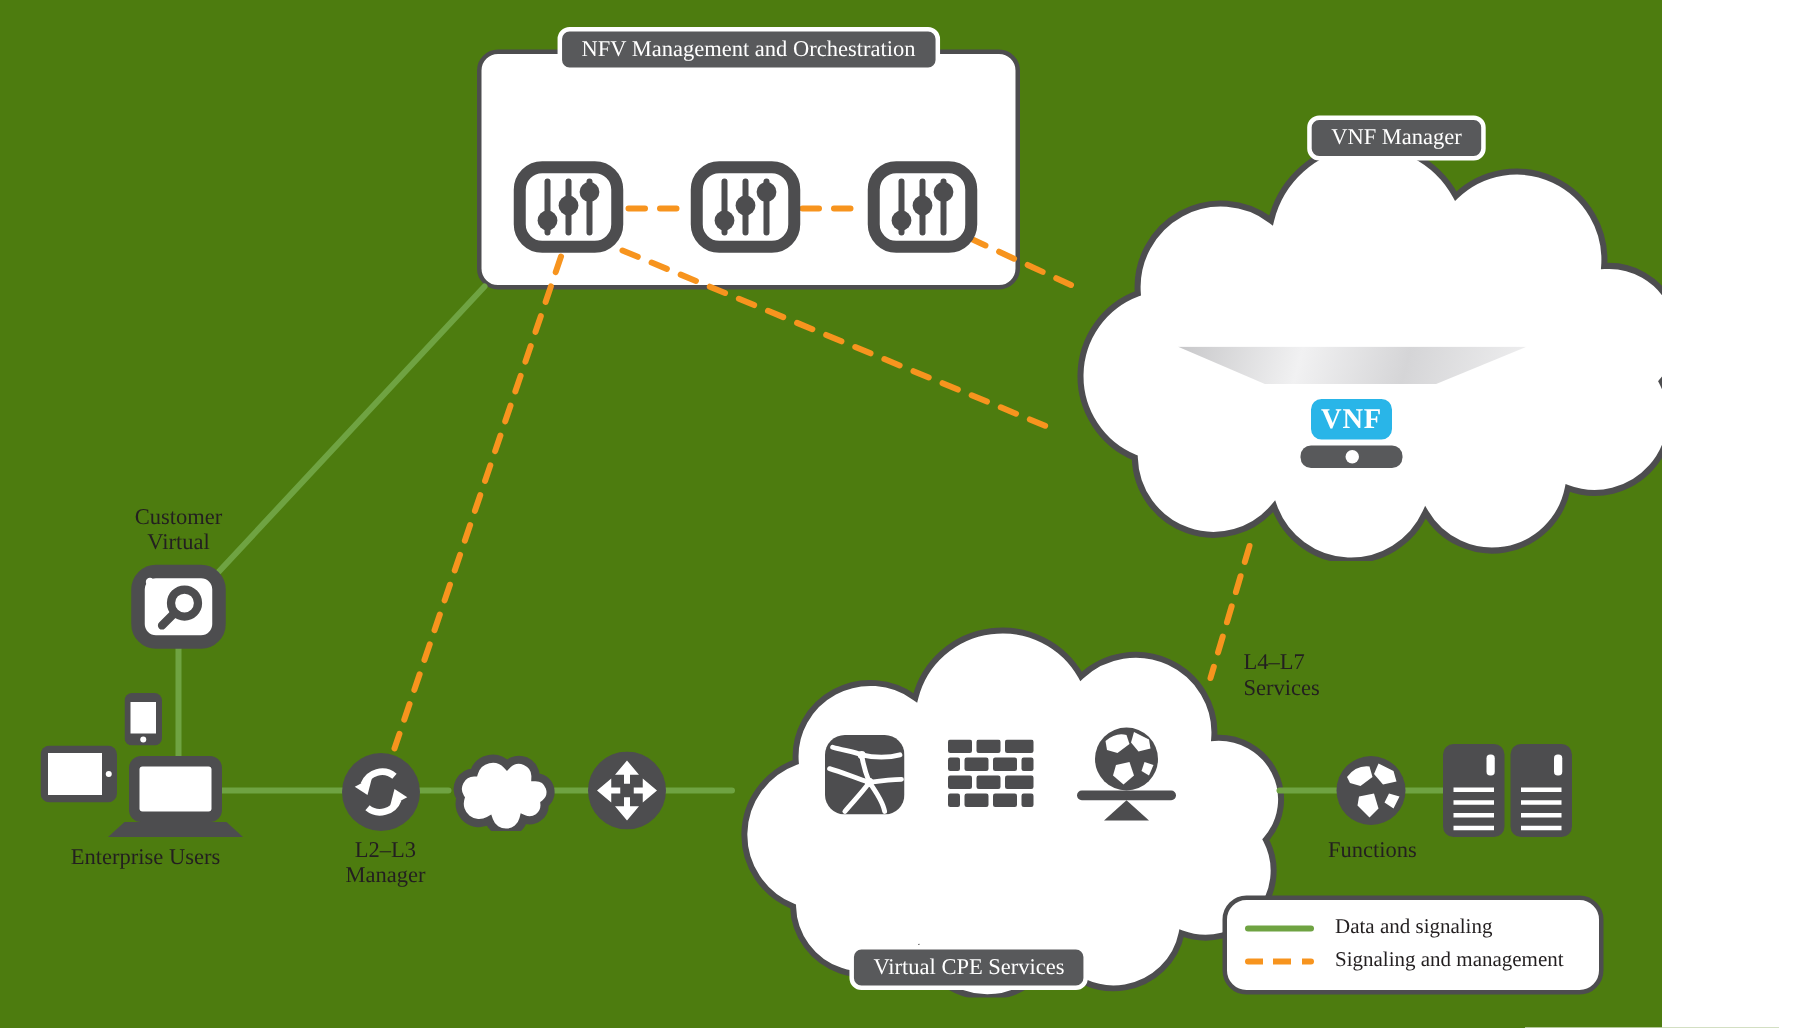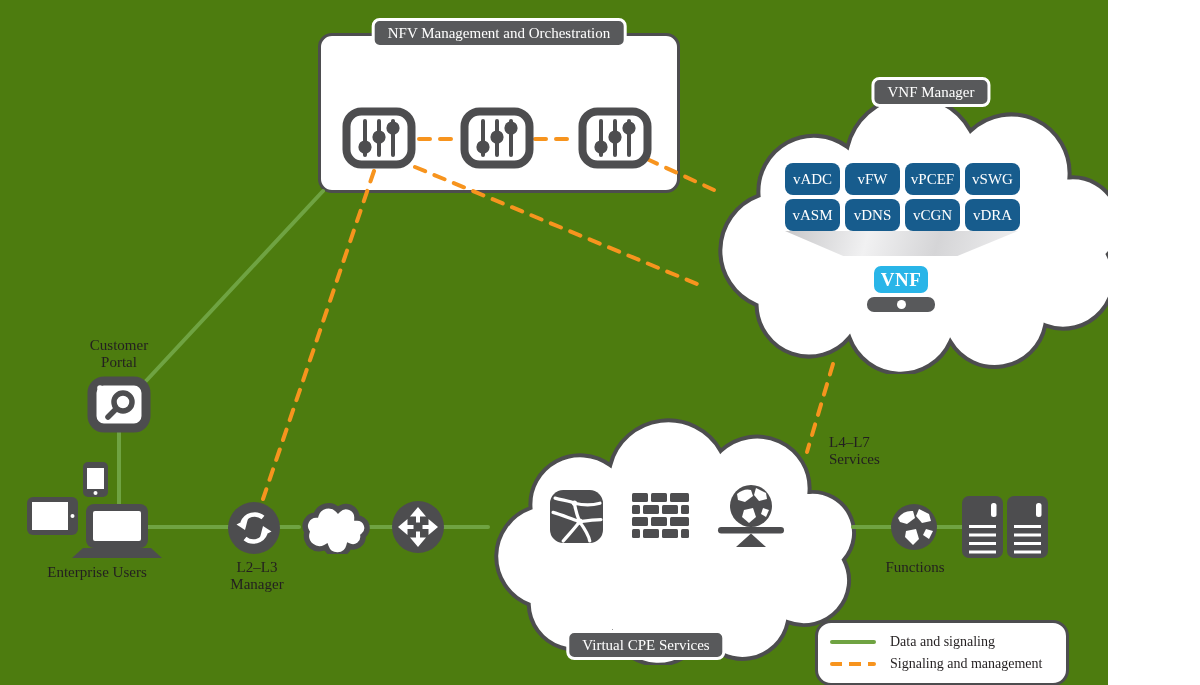--- a/index.html
+++ b/index.html
@@ -22,21 +22,21 @@
   #funnel{position:absolute;left:785px;top:231px;width:233px;height:25px;z-index:3;
           background:linear-gradient(105deg,#c7c7c9 0%,#f1f1f2 35%,#d5d5d7 65%,#efeff0 100%);
           clip-path:polygon(0% 0%,100% 0%,74% 100%,25% 100%);}
   #vnf-badge{position:absolute;left:872px;top:264px;width:58px;height:31px;box-sizing:border-box;
              background:#29B5E8;border:2px solid #fff;border-radius:9px;color:#fff;z-index:4;
              font-size:19px;font-weight:bold;display:flex;align-items:center;justify-content:center;
              letter-spacing:.5px;}
   #vnf-bar{position:absolute;left:867px;top:297px;width:68px;height:15px;background:#58595B;
            border-radius:7px;z-index:4;display:flex;align-items:center;justify-content:center;}
   #vnf-bar .dot{width:9px;height:9px;background:#fff;border-radius:50%;}
-  #legend{position:absolute;left:815px;top:620px;width:254px;height:66px;box-sizing:border-box;
+  #legend{position:absolute;left:815px;top:597px;width:254px;height:66px;box-sizing:border-box;
           background:#fff;border:3px solid #4D4D4F;border-radius:16px;z-index:4;
           display:flex;flex-direction:column;justify-content:center;gap:6px;padding:4px 12px;}
   .legend-row{display:flex;align-items:center;gap:14px;}
   .legend-row .txt{font-size:14px;}
   .sw{width:46px;height:4px;border-radius:2px;flex:0 0 auto;}
   .sw.solid{background:#6FA342;}
   .sw.dashed{background:repeating-linear-gradient(90deg,#F7941E 0 12px,transparent 12px 19px);}
 </style>
 </head>
 <body>
@@ -118,38 +118,28 @@
         <line x1="37" y1="14" x2="37" y2="48"></line>
         <line x1="51" y1="14" x2="51" y2="48"></line>
     </g>
     <g fill="#4D4D4F">
         <circle cx="23" cy="40" r="6.6"></circle>
         <circle cx="37" cy="30" r="6.6"></circle>
         <circle cx="51" cy="21" r="6.6"></circle>
       </g>
   </svg>
 
-  <div id="vnf-grid">
-    <div class="chip">vADC</div>
-    <div class="chip">vFW</div>
-    <div class="chip">vPCEF</div>
-    <div class="chip">vSWG</div>
-    <div class="chip">vASM</div>
-    <div class="chip">vDNS</div>
-    <div class="chip">vCGN</div>
-    <div class="chip">vDRA</div>
-  </div>
   <div id="funnel"></div>
   <div id="vnf-badge">VNF</div>
   <div id="vnf-bar">
       <div class="dot"></div>
     </div>
   <div class="lbl" style="left:839px;top:316px;width:126px;">F5 Virtual Network Functions</div>
 
-  <div class="lbl" style="left:73px;top:337px;width:92px;">Customer Portal</div>
+  <div class="lbl" style="left:73px;top:337px;width:92px;">Customer Virtual</div>
   <svg class="icon" style="left:87px;top:376px;" width="64" height="57" viewBox="0 0 64 57">
     <rect x="5" y="5" width="54" height="47" rx="12" fill="#fff" stroke="#4D4D4F" stroke-width="9"></rect>
     <circle cx="13" cy="12" r="2.8" fill="#fff"></circle>
     <circle cx="36" cy="26" r="9" fill="none" stroke="#4D4D4F" stroke-width="5.5"></circle>
     <line x1="29" y1="33" x2="21" y2="41" stroke="#4D4D4F" stroke-width="5.5" stroke-linecap="round"></line>
   </svg>
 
   <svg class="icon" style="left:83px;top:462px;" width="25" height="35" viewBox="0 0 25 35">
     <rect x="0" y="0" width="25" height="35" rx="5" fill="#4D4D4F"></rect>
     <rect x="4" y="6" width="17" height="21" fill="#fff"></rect>

